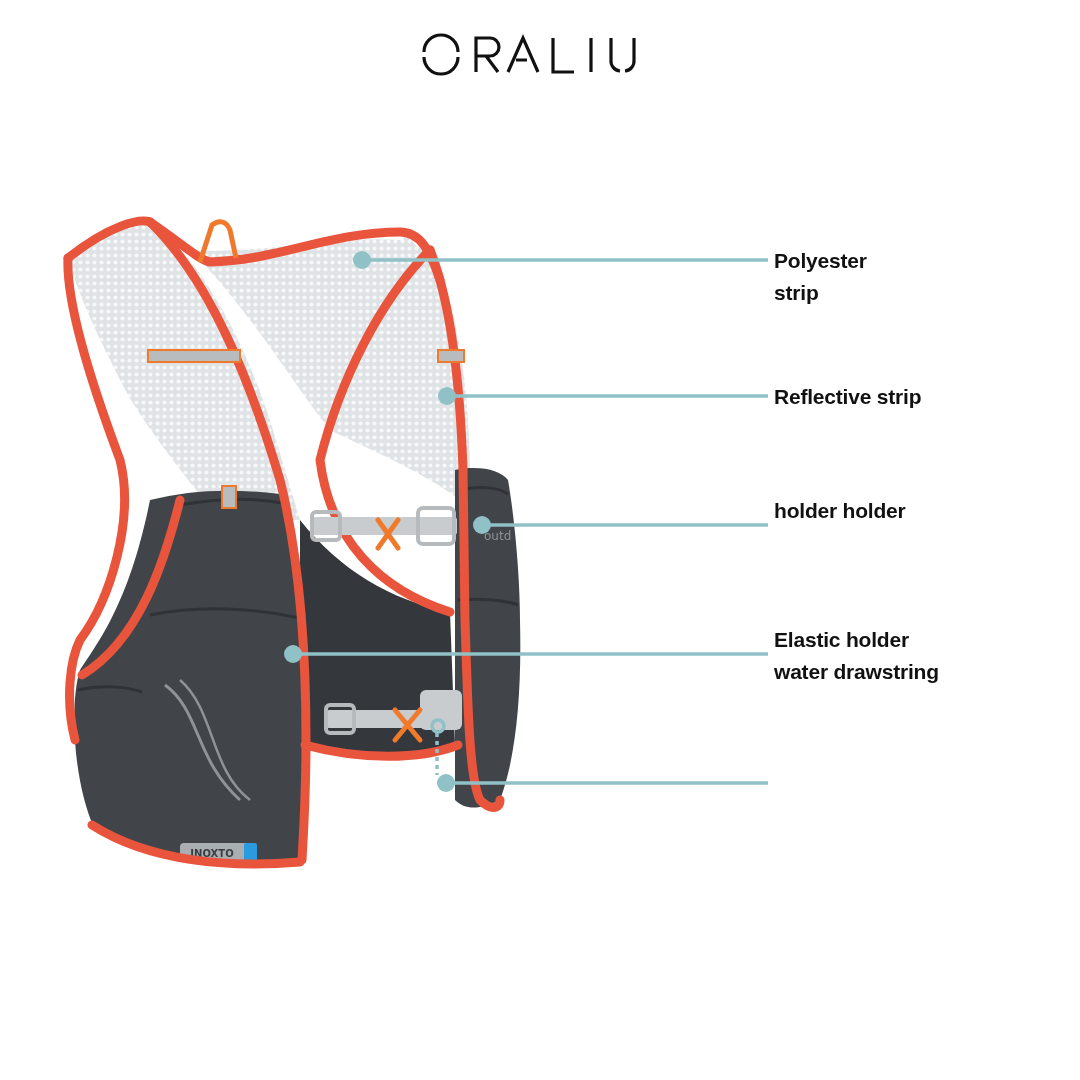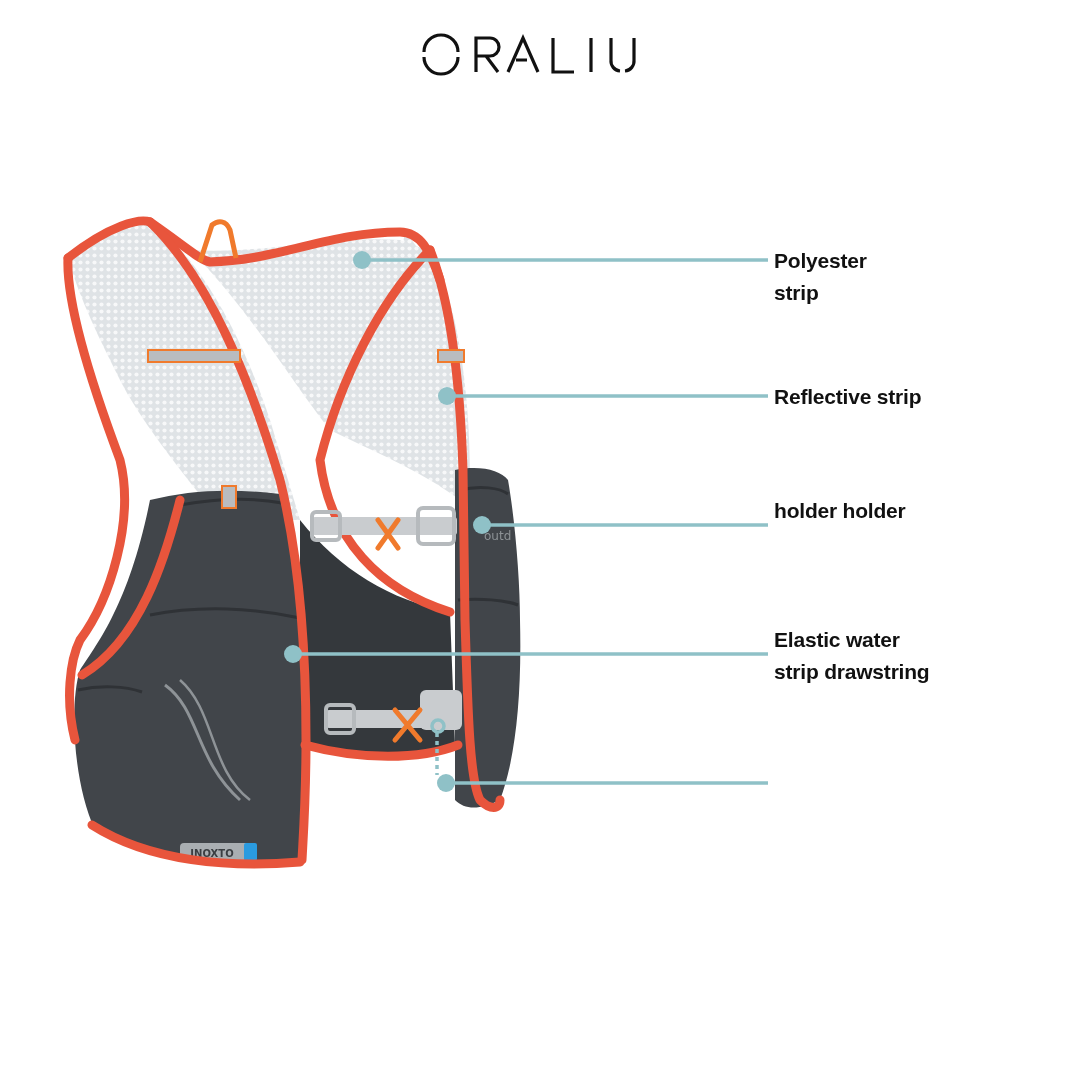--- a/index.html
+++ b/index.html
@@ -137,17 +137,17 @@
   <span>Polyester</span>
   <span>strip</span>
 </div>
 <div class="label" style="top:381px;">
   <span>Reflective strip</span>
 </div>
 <div class="label" style="top:495px;">
   <span>holder holder</span>
 </div>
 <div class="label" style="top:624px;">
-  <span>Elastic water</span>
-  <span>strip drawstring</span>
+  <span>Elastic holder</span>
+  <span>water drawstring</span>
 </div>
 <div class="label" style="top:753px;">
 </div>
 
 </body></html>

